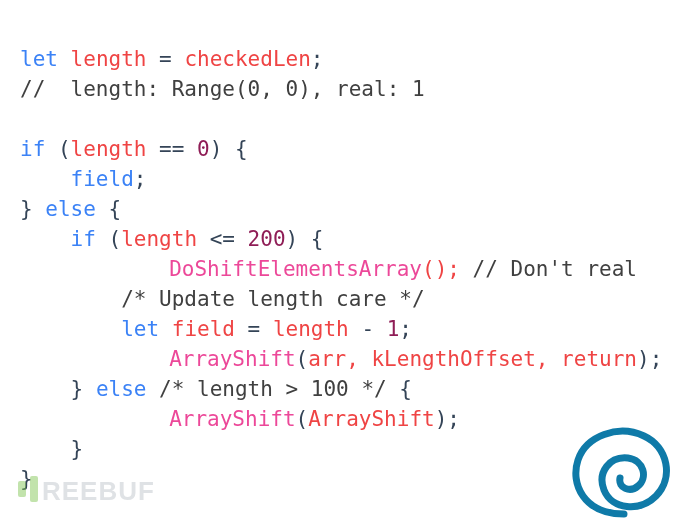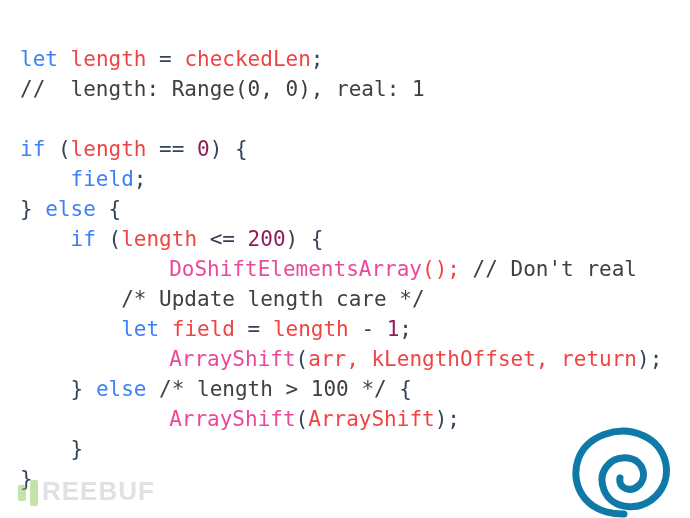--- a/index.html
+++ b/index.html
@@ -19,21 +19,21 @@
 
   .watermark {
     position: absolute;
     left: 18px;
     bottom: 12px;
     font-family: "Arial", sans-serif;
     font-weight: 700;
     font-size: 26px;
     letter-spacing: 1px;
     display: flex;
-    align-items: flex-end;
+    align-items: flex-start;
     opacity: 0.45;
   }
   .watermark .bars {
     display: inline-flex;
     gap: 4px;
     margin-right: 4px;
   }
   .watermark .bars span {
     display: inline-block;
     width: 8px;

